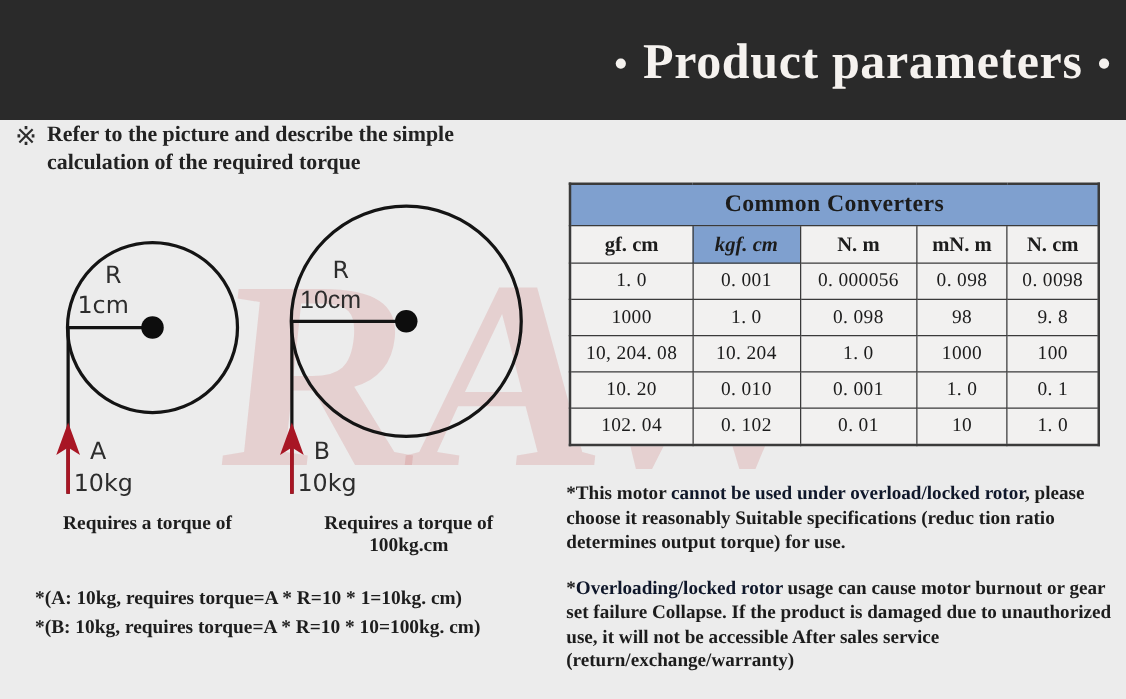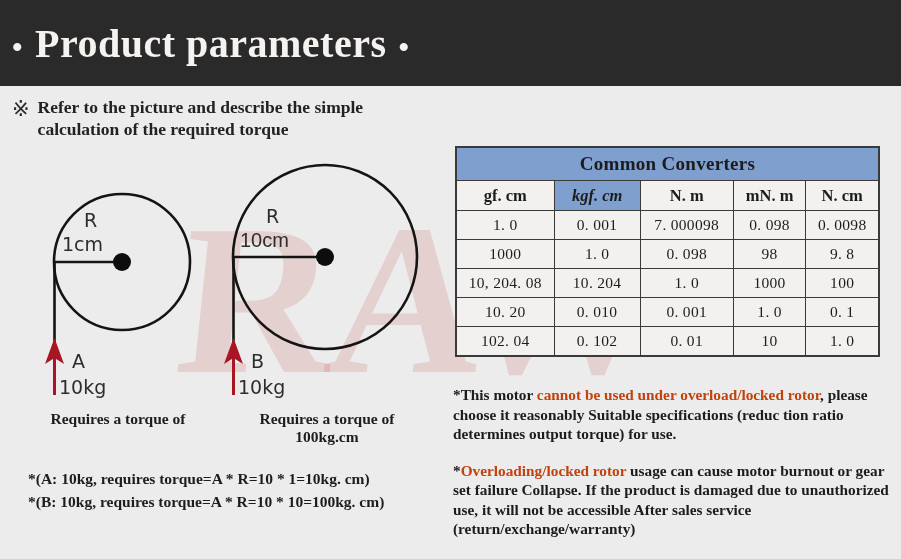--- a/index.html
+++ b/index.html
@@ -20,23 +20,23 @@
     color:rgba(196,74,74,0.17);
     letter-spacing:-6px;
     transform:skewX(-6deg);
     pointer-events:none;user-select:none;
     white-space:nowrap;
     z-index:0;
   }
 
   
   .banner{
-    position:absolute;left:0;top:0;width:901px;height:86px;
+    position:absolute;left:0;top:0;width:901px;height:96px;
     background:#2a2a2a;
-    display:flex;align-items:center;justify-content:flex-start;
+    display:flex;align-items:center;justify-content:flex-end;
     z-index:5;
   }
   .banner-title{
     color:#f5f2ef;
     font-family:"Liberation Serif", serif;
     font-weight:bold;
     font-size:40px;
     letter-spacing:0.5px;
     white-space:nowrap;
   }
@@ -124,21 +124,21 @@
   }
 
   
   .notes{
     position:absolute;left:453px;top:385px;width:440px;z-index:3;
     font-family:"Liberation Serif", serif;
     font-weight:bold;color:#1c1c1c;
   }
   .note{font-size:15.3px;line-height:19.5px;}
   .note.second{margin-top:17px;}
-  .red{color:#c2410c;}
+  .red{color:#0f172a;}
 </style>
 </head>
 <body>
 
 <div id="root">
 
   <div class="watermark">RAW</div>
 
   <div class="banner">
     <div class="banner-title">
@@ -204,21 +204,21 @@
           <th class="col hl" style="width:88px;">kgf. cm</th>
           <th class="col" style="width:93px;">N. m</th>
           <th class="col" style="width:72px;">mN. m</th>
           <th class="col" style="width:72px;">N. cm</th>
         </tr>
       </thead>
       <tbody>
         <tr>
           <td class="val">1. 0</td>
           <td class="val">0. 001</td>
-          <td class="val">7. 000098</td>
+          <td class="val">0. 000056</td>
           <td class="val">0. 098</td>
           <td class="val">0. 0098</td>
         </tr>
         <tr>
           <td class="val">1000</td>
           <td class="val">1. 0</td>
           <td class="val">0. 098</td>
           <td class="val">98</td>
           <td class="val">9. 8</td>
         </tr>

